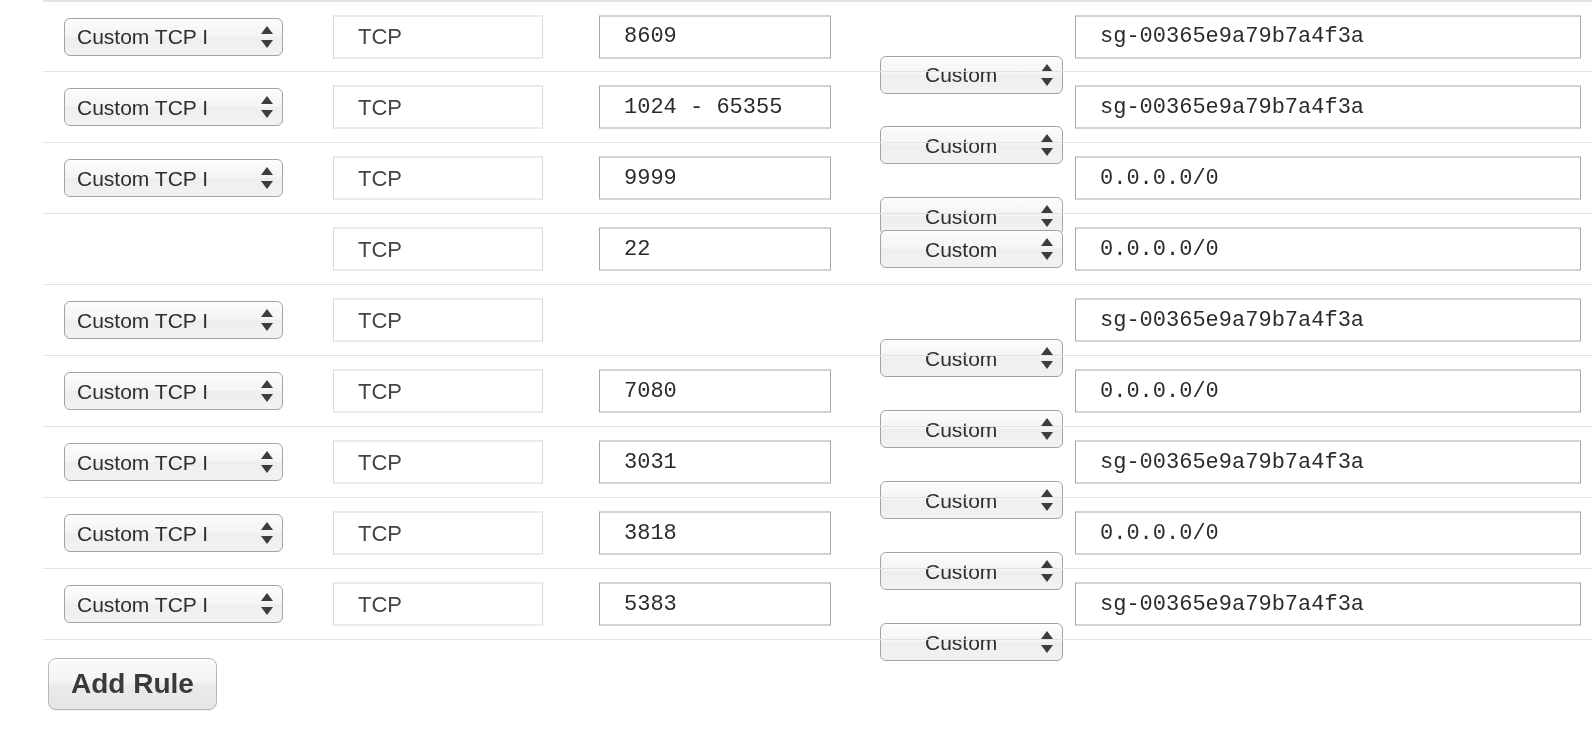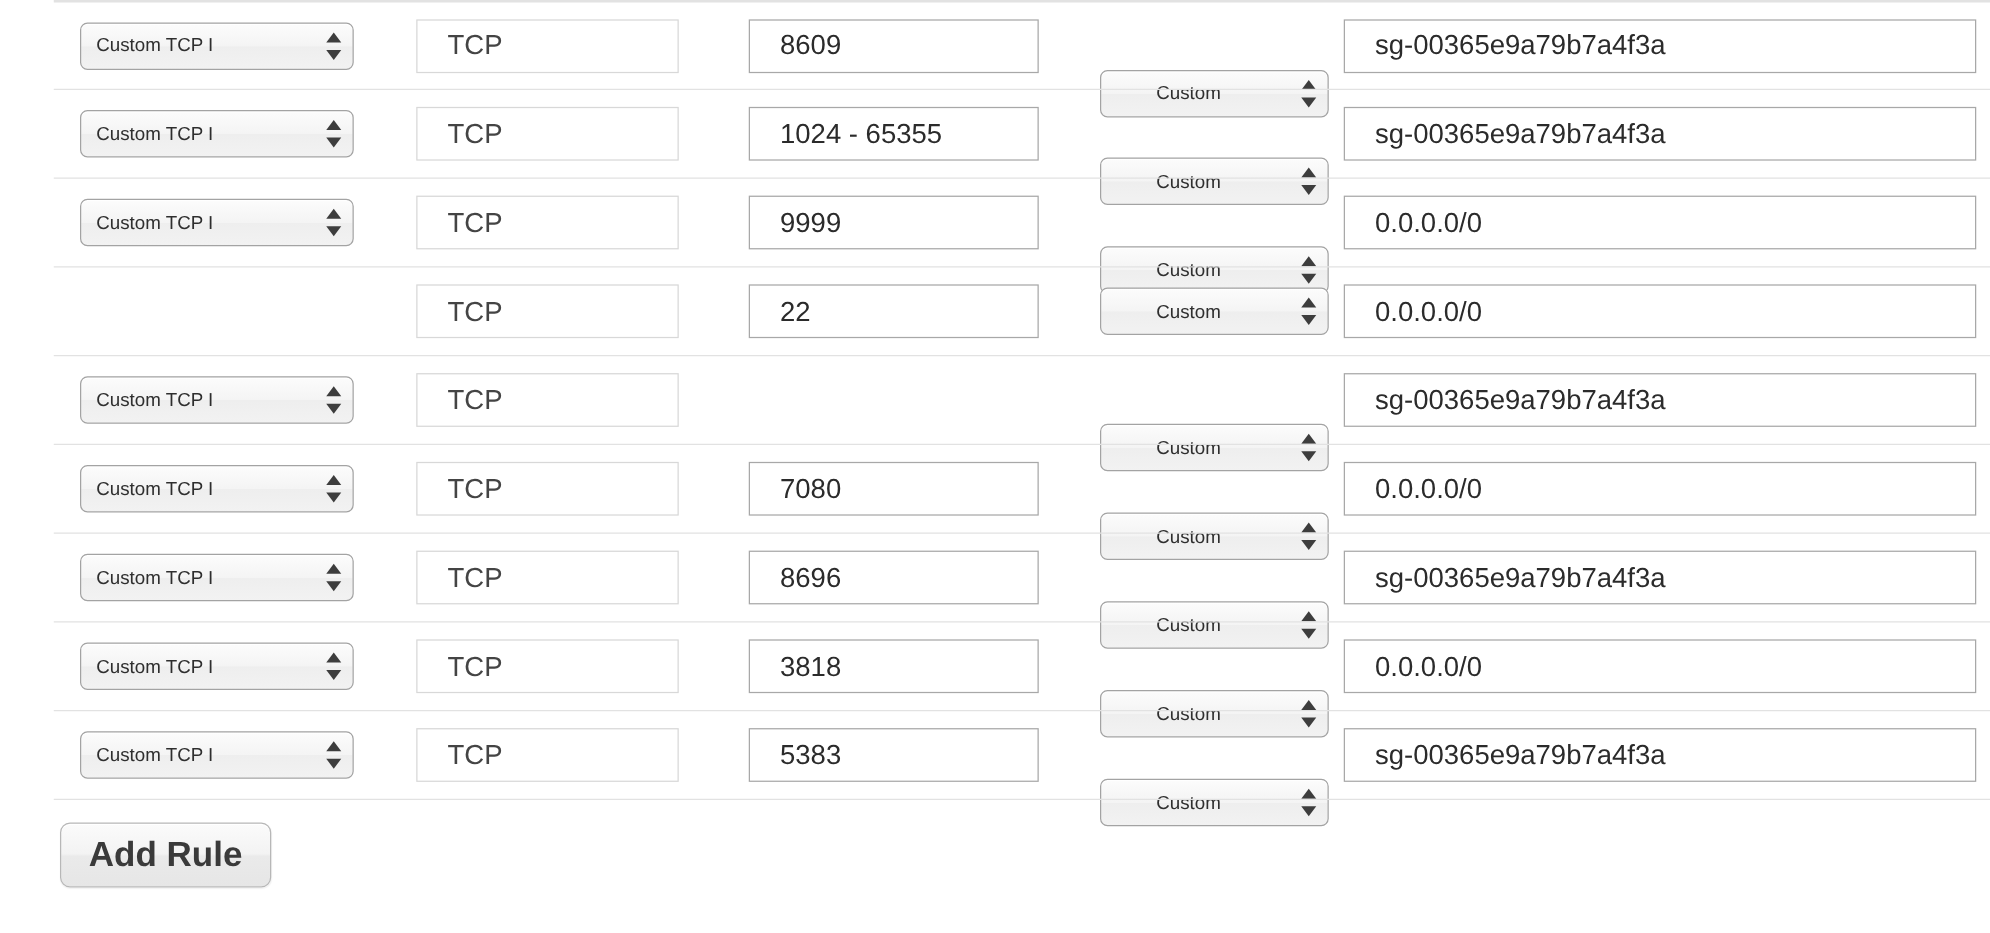--- a/index.html
+++ b/index.html
@@ -47,21 +47,21 @@
   
   .mac-select {
     box-sizing: border-box;
     position: relative;
     height: 38px;
     border: 1px solid #a3a3a3;
     border-radius: 6px;
     background: linear-gradient(to bottom, #fcfcfc 0%, #f4f4f4 50%, #eeeeee 51%, #f2f2f2 100%);
     box-shadow: 0 1px 0 rgba(255,255,255,0.9) inset;
     font-family: "Liberation Sans", sans-serif;
-    font-size: 15px;
+    font-size: 21px;
     color: #2e2e2e;
     display: flex;
     align-items: center;
     padding: 0 41px 0 12px;
     cursor: default;
     user-select: none;
     white-space: nowrap;
     overflow: hidden;
   }
   .mac-select .sel-label {
@@ -123,20 +123,21 @@
     overflow: hidden;
     line-height: 1;
   }
   .tbox.readonly {
     border: 1px solid #d8d8d8;
     color: #444444;
   }
   .tbox.editable {
     border: 1px solid #a8a8a8;
     color: #2b2b2b;
+    font-family: Liberation Mono, monospace;
   }
 
   .col-proto {
     left: 290px;
     width: 210px;
   }
   .col-port {
     left: 556px;
     width: 232px;
   }
@@ -371,21 +372,21 @@
         <i class="up"></i>
             <i class="down"></i>
       </span>
     </div>
 
     <div class="cell tbox readonly col-proto">
       <span>TCP</span>
     </div>
 
     <div class="cell tbox editable col-port">
-      <span>8696</span>
+      <span>3031</span>
     </div>
 
     <div class="cell mac-select col-srctype">
       <span class="sel-label">Custom</span>
       <span class="sel-arrows">
         <i class="up"></i>
             <i class="down"></i>
       </span>
     </div>
 

